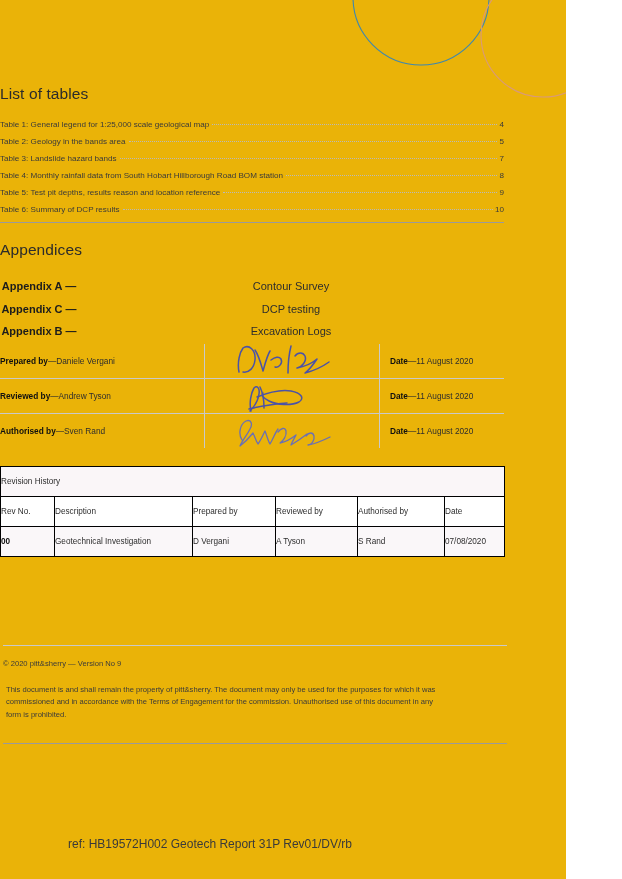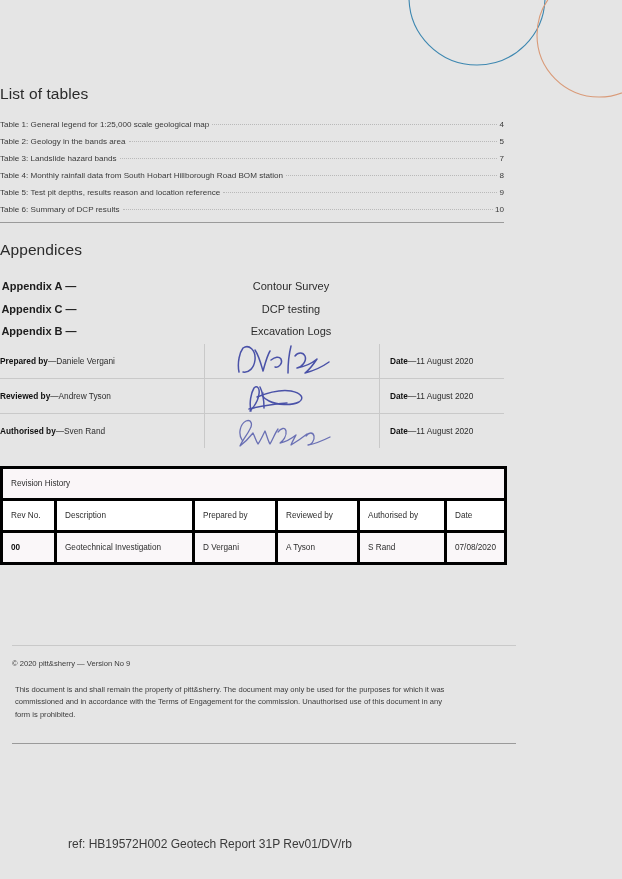--- a/index.html
+++ b/index.html
@@ -8,23 +8,23 @@
     padding: 0;
     background: #ffffff;
   }
   body {
     font-family: "Liberation Sans", sans-serif;
     color: #231f20;
     -webkit-font-smoothing: antialiased;
   }
   .page {
     position: relative;
-    width: 622px;
+    width: 566px;
     height: 879px;
-    background: #e5e5e5;
+    background: #eab308;
     overflow: hidden;
   }
 
   
   .deco {
     position: absolute;
     top: 0;
     right: 0;
     width: 222px;
     height: 130px;
@@ -136,22 +136,22 @@
 
   
   .rev-wrap { position: absolute; left: 0; top: 466px; width: 504px; }
   table.rev {
     width: 504px;
     border-collapse: collapse;
     table-layout: fixed;
     font-size: 8.2px;
   }
   table.rev td, table.rev th {
-    border: 3px solid #000000;
-    padding: 0 8px;
+    border: 1px solid #000000;
+    padding: 0 0;
     height: 29px;
     vertical-align: middle;
     text-align: left;
     font-weight: normal;
     color: #2d2d2d;
   }
   .rev-caption td {
     background: #faf6f8;
     font-weight: bold;
     color: #101010;
@@ -164,21 +164,21 @@
   .rev-head td {
     font-weight: bold;
     color: #101010;
     background: #ffffff;
   }
   .rev-body-alt td { background: #faf7f9; }
   .rev-body td:first-child,
   .rev-body-alt td:first-child { font-weight: bold; color: #101010; }
 
   
-  .foot-wrap { position: absolute; left: 12px; top: 645px; width: 504px; }
+  .foot-wrap { position: absolute; left: 3px; top: 645px; width: 504px; }
   .copyright {
     font-size: 7.6px;
     color: #3a3a3a;
     margin: 13px 0 0 0;
     line-height: 1.2;
   }
   .disclaimer {
     font-size: 7.6px;
     color: #3a3a3a;
     margin: 16px 0 0 3px;

